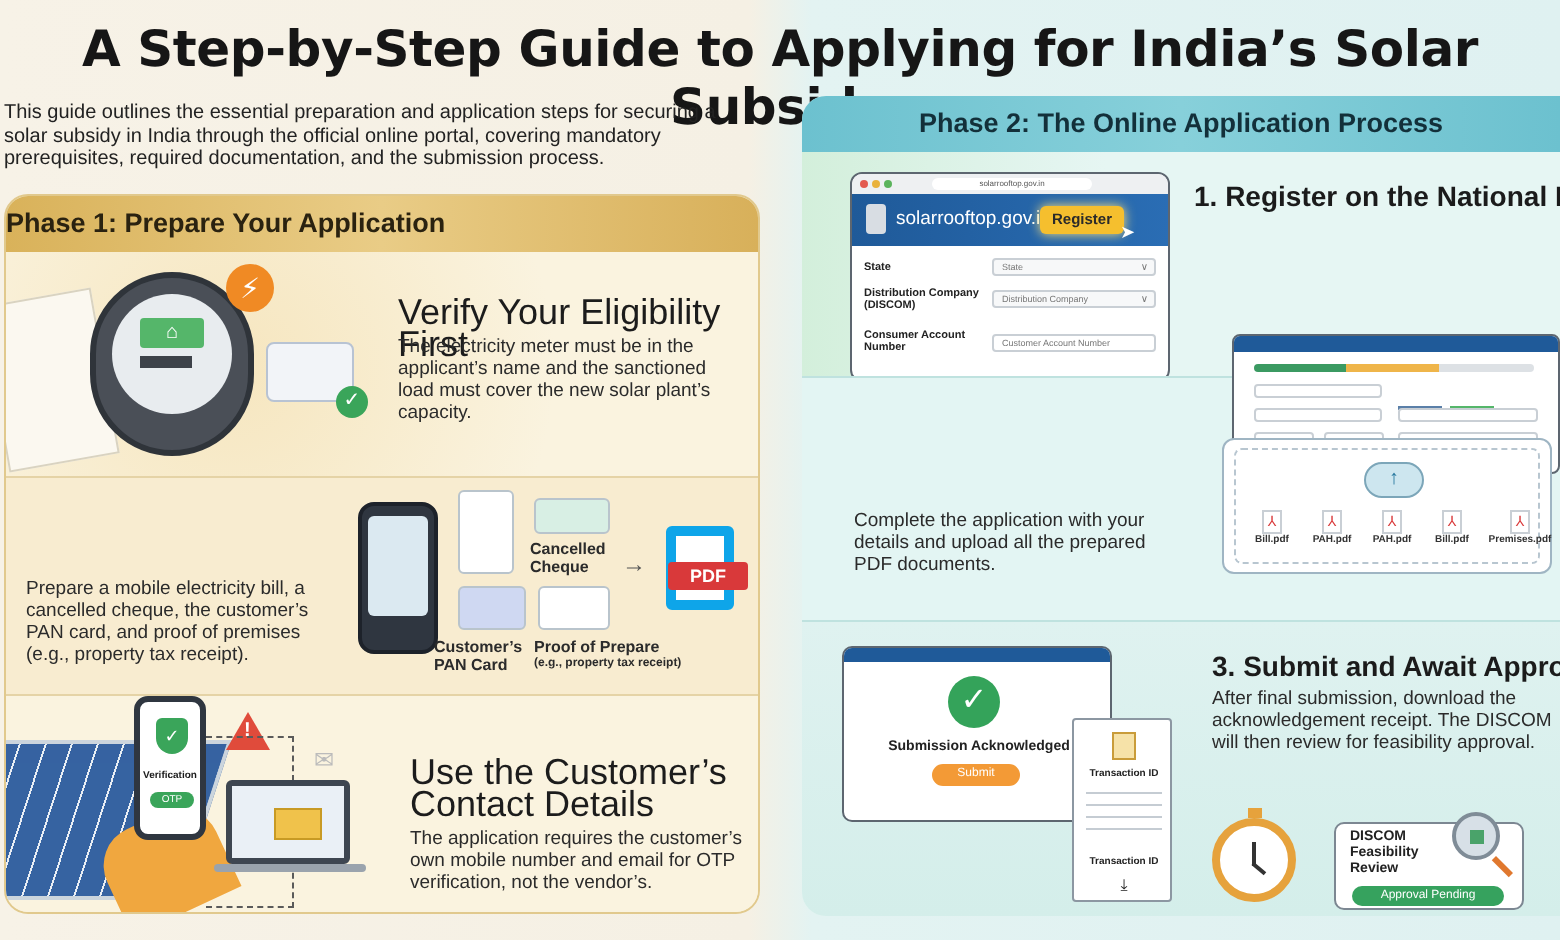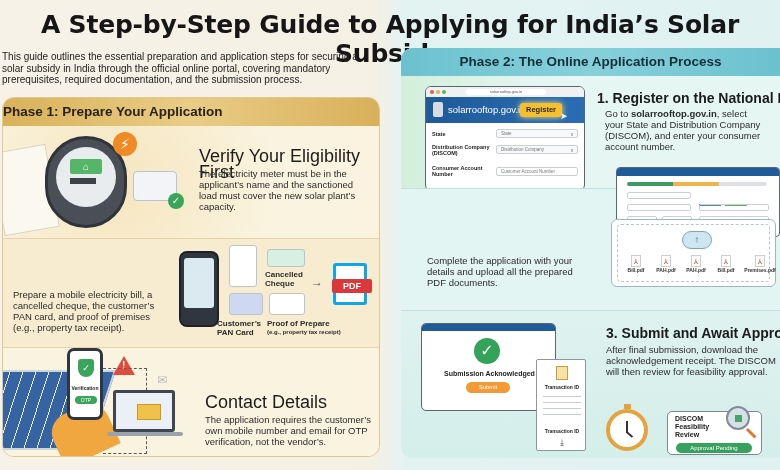--- a/index.html
+++ b/index.html
@@ -26,21 +26,21 @@
 .meter-digits{position:absolute;left:14px;top:31px;width:26px;height:6px;background:#3d4249}
 .bolt{position:absolute;left:110px;top:6px;width:24px;height:24px;border-radius:12px;background:#f08a24;color:#fff;font-size:14px;text-align:center;line-height:24px}
 .idcard{position:absolute;left:130px;top:45px;width:44px;height:30px;border-radius:4px;background:#f2f4f8;border:1px solid #b8c3d3}
 .check{position:absolute;left:165px;top:67px;width:16px;height:16px;border-radius:8px;background:#3aa55a;color:#fff;font-size:10px;text-align:center;line-height:16px}
 .doc-bg{position:absolute;left:-6px;top:22px;width:56px;height:84px;background:#fbf8f0;border:1px solid #d9d3c1;transform:rotate(-10deg)}
 
 
 .phone{position:absolute;left:176px;top:12px;width:40px;height:76px;border-radius:8px;background:#2f3640;border:2px solid #1d222a}
 .phone-scr{position:absolute;left:3px;top:5px;width:30px;height:50px;background:#dbe9f1;border-radius:3px}
 .docmini{position:absolute;border-radius:3px;border:1px solid #b9c4cc}
-.pdf{position:absolute;left:330px;top:24px;width:34px;height:42px;background:#fff;border:3px solid #0ea5e9;border-radius:3px}
+.pdf{position:absolute;left:330px;top:24px;width:34px;height:42px;background:#fff;border:5px solid #0ea5e9;border-radius:3px}
 .pdf-tag{position:absolute;left:-4px;top:13px;width:40px;height:14px;background:#d9393a;color:#fff;font-size:9px;font-weight:bold;text-align:center;line-height:14px;border-radius:2px}
 .cap{position:absolute;font-size:8px;font-weight:bold;color:#2b2b2b;text-align:left;line-height:9px}
 .cap small{font-size:6px;font-weight:bold;display:block}
 
 
 .solar{position:absolute;left:-20px;top:22px;width:120px;height:80px;background:repeating-linear-gradient(90deg,#2c5b9e 0 12px,#e8eef5 12px 13px),#2c5b9e;transform:skewX(-18deg);border:2px solid #c9d3dd;opacity:.95}
 .hand{position:absolute;left:50px;top:60px;width:60px;height:50px;background:#f0a73f;border-radius:20px 20px 0 0;transform:rotate(-25deg)}
 .ph2{position:absolute;left:64px;top:0px;width:36px;height:72px;border-radius:7px;background:#fff;border:3px solid #2f3640}
 .shield{position:absolute;left:8px;top:8px;width:16px;height:18px;background:#3aa55a;border-radius:3px 3px 8px 8px;color:#fff;font-size:9px;text-align:center;line-height:18px}
 .otp{position:absolute;left:5px;top:45px;width:22px;height:8px;border-radius:4px;background:#3aa55a;color:#fff;font-size:5px;text-align:center;line-height:8px}
@@ -159,21 +159,21 @@
       <div class="otp">OTP</div>
     </div>
     <div class="warn">
         <span>!</span>
       </div>
     <div class="dash" style="left:100px;top:20px;width:44px;height:86px;border-left:none;border-bottom:1px dashed #5a5a5a"></div>
     <div style="position:absolute;left:154px;top:25px;font-size:12px;color:#bbb">✉</div>
     <div class="laptop"></div>
     <div class="env"></div>
     <div class="lbase"></div>
-    <div class="h2" style="position:absolute;left:202px;top:30px;width:170px"><br><span>Contact Details</span></div>
+    <div class="h2" style="position:absolute;left:202px;top:30px;width:170px"><span>Use the Customer’s</span><br><span>Contact Details</span></div>
     <div class="txt" style="position:absolute;left:202px;top:66px;width:168px">The application requires the customer’s own mobile number and email for OTP verification, not the vendor’s.</div>
   </div>
 </div>
 
 <div class="p2">
   <div class="p2-head">Phase 2: The Online Application Process</div>
 
   <div class="p2-sec q1">
     <div class="browser">
       <div class="bbar">
@@ -189,21 +189,20 @@
         <span style="position:absolute;left:134px;top:14px;font-size:9px;color:#fff">➤</span>
       </div>
       <div class="frow" style="top:44px">State</div>
       <div class="fin" style="top:42px"><span>State</span><span class="chev">∨</span></div>
       <div class="frow" style="top:57px;width:62px">Distribution Company (DISCOM)</div>
       <div class="fin" style="top:58px"><span>Distribution Company</span><span class="chev">∨</span></div>
       <div class="frow" style="top:78px;width:58px">Consumer Account Number</div>
       <div class="fin" style="top:80px;background:#fff">Customer Account Number</div>
     </div>
     <div class="step-h" style="left:196px;top:14px;width:190px;white-space:nowrap">1. Register on the National Portal</div>
-    <div class="step-t" style="left:204px;top:32px;width:160px"><span>Go to </span><b>solarrooftop.gov.in</b><span>, select your State and Distribution Company (DISCOM), and enter your consumer account number.</span></div>
   </div>
 
   <div class="p2-sec q2">
     <div class="formwin">
       <div class="top"></div>
       <div class="prog"></div>
       <div class="fl" style="left:10px;top:24px;width:64px"></div>
       <div class="fl" style="left:82px;top:24px;width:70px;border:none"><span style="display:inline-block;width:22px;height:2px;background:#5a7fa8;margin-top:2px"></span> <span style="display:inline-block;width:22px;height:2px;background:#55b66a"></span></div>
       <div class="fl" style="left:10px;top:36px;width:64px"></div>
       <div class="fl" style="left:82px;top:36px;width:70px"></div>

